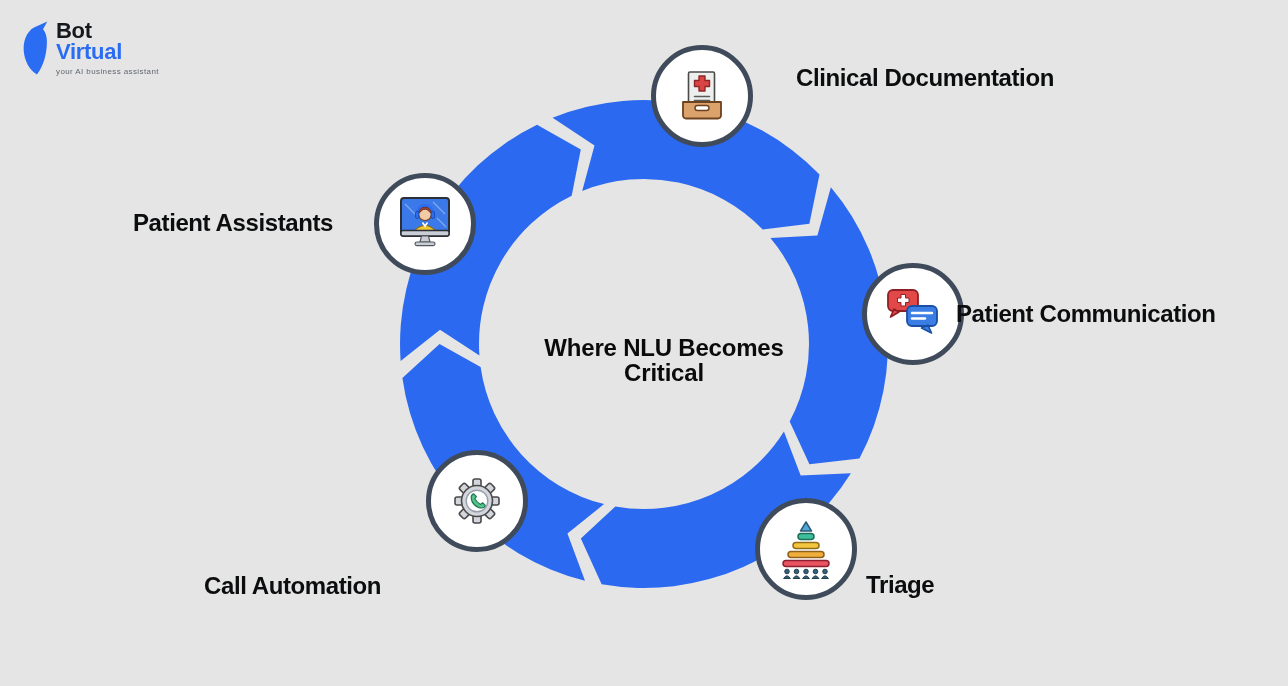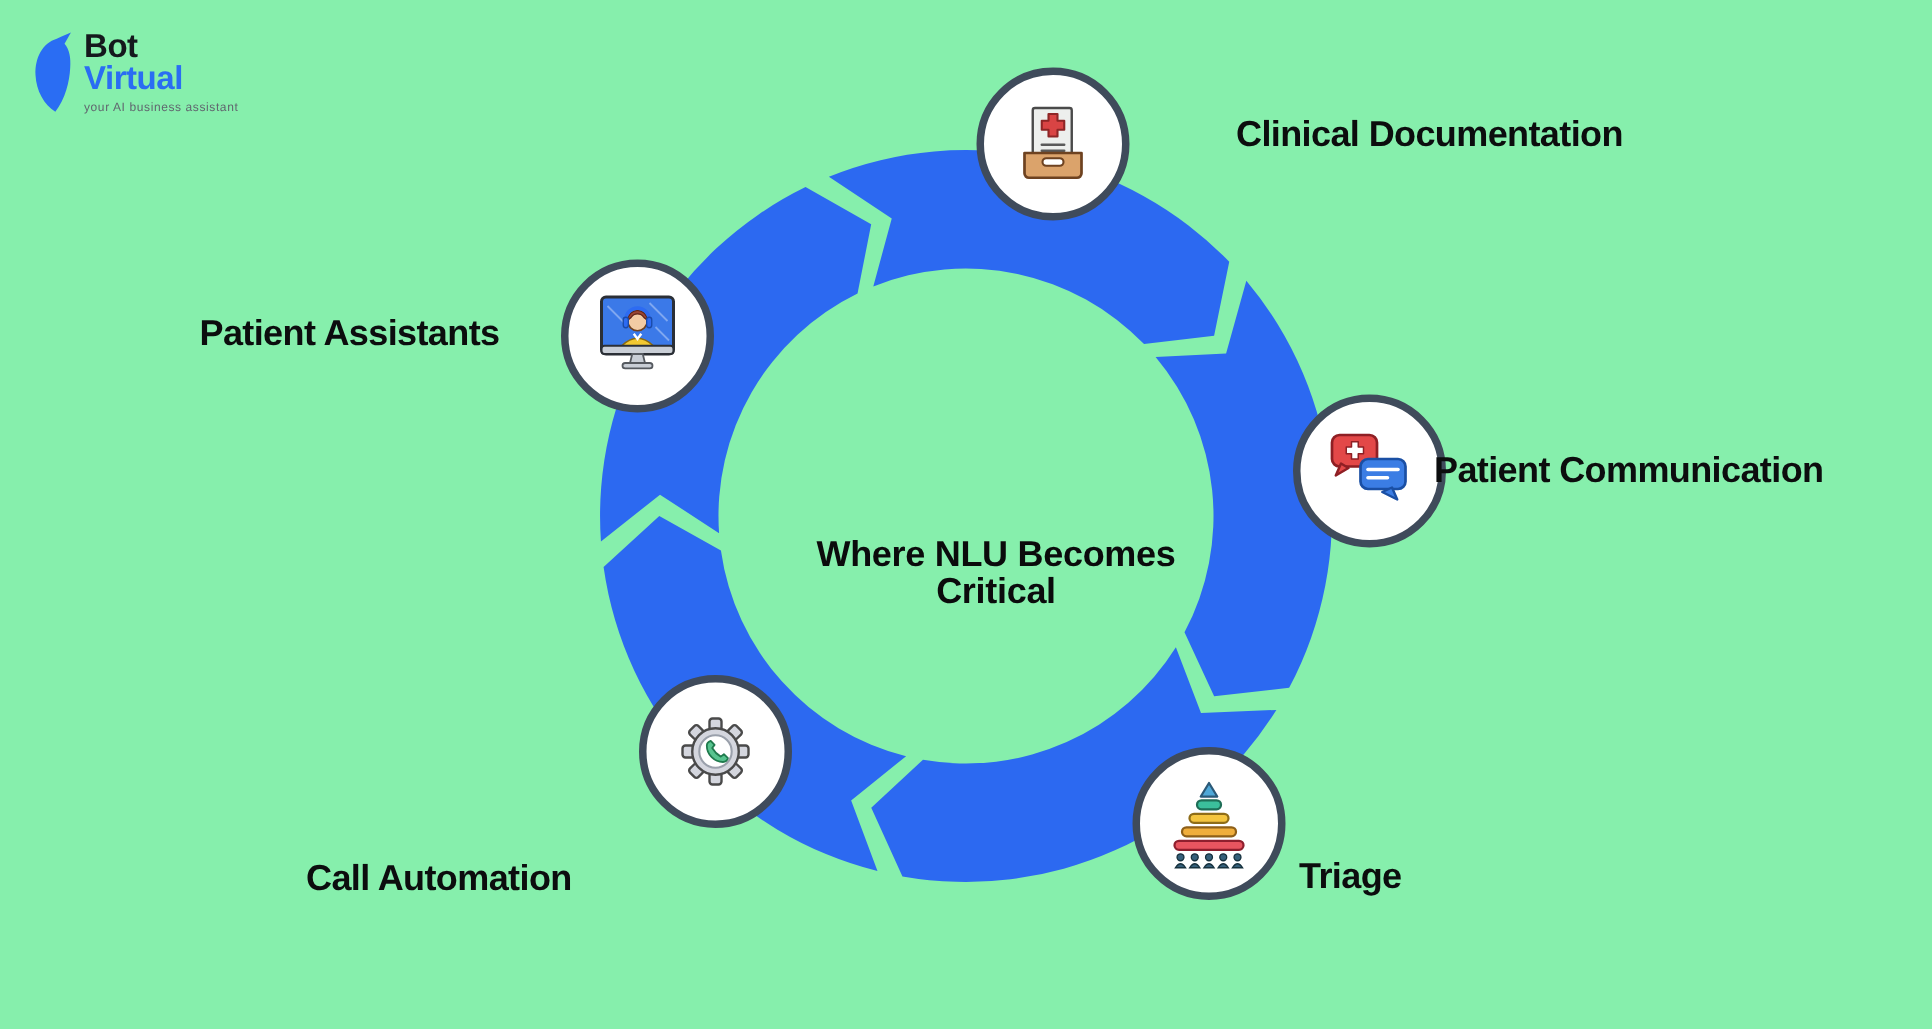--- a/index.html
+++ b/index.html
@@ -1,32 +1,32 @@
 <!DOCTYPE html>
 <html><head>
 <meta charset="utf-8">
 <style>
   html,body{margin:0;padding:0;background:#fff;}
   .canvas{
-    position:relative;width:1288px;height:686px;background:#86efac;overflow:hidden;
+    position:relative;width:1288px;height:686px;background:#e5e5e5;overflow:hidden;
     font-family:"Liberation Sans", sans-serif;
   }
   .ring{position:absolute;left:0;top:0;}
   
   .badge{
     position:absolute;width:92px;height:92px;border:5px solid #3F4B5B;border-radius:50%;
     background:#fff;display:flex;align-items:center;justify-content:center;box-sizing:content-box;
   }
   
   .item-label{
     position:absolute;transform:translateY(-50%);font-weight:bold;font-size:24px;
     letter-spacing:-0.4px;color:#0C0D0E;white-space:nowrap;
   }
   .center-title{
-    position:absolute;left:544px;top:357px;width:240px;text-align:center;
+    position:absolute;left:544px;top:335px;width:240px;text-align:center;
     font-weight:bold;font-size:24px;line-height:25px;color:#0B0B0C;letter-spacing:-0.2px;
   }
   
   .logo{position:absolute;left:18px;top:20px;display:flex;align-items:flex-start;gap:4px;}
   .logo-text{display:flex;flex-direction:column;}
   .logo-bot{font-size:22px;line-height:21px;font-weight:800;color:#15181D;letter-spacing:-0.3px;}
   .logo-penguin{font-size:22px;line-height:22px;font-weight:800;color:#2A6DF3;letter-spacing:-0.3px;}
   .logo-tagline{margin-top:4px;font-size:8px;color:#61676F;letter-spacing:0.4px;}
 </style>
 </head>
@@ -60,21 +60,21 @@
   <div class="badge" style="left:651px;top:45px;">
     <svg width="64" height="64" viewBox="0 0 64 64">
       <path d="M20 8 h23 a1.5 1.5 0 0 1 1.5 1.5 V40 h-26 V9.5 A1.5 1.5 0 0 1 20 8 Z" fill="#EDEFED" stroke="#4A4A4A" stroke-width="1.6"></path>
       <path d="M29 12 h6 v4.5 h4.5 v6 h-4.5 v4.5 h-6 v-4.5 h-4.5 v-6 h4.5 z" fill="#D94444" stroke="#8E2626" stroke-width="1.4" stroke-linejoin="round"></path>
       <line x1="24.5" y1="32.5" x2="39.5" y2="32.5" stroke="#5A5A5A" stroke-width="1.6" stroke-linecap="round"></line>
       <line x1="24.5" y1="36.5" x2="39.5" y2="36.5" stroke="#5A5A5A" stroke-width="1.6" stroke-linecap="round"></line>
       <path d="M13 38 h38 v13.5 a3 3 0 0 1 -3 3 h-32 a3 3 0 0 1 -3 -3 Z" fill="#DBA36B" stroke="#6E4220" stroke-width="1.8" stroke-linejoin="round"></path>
       <rect x="25" y="41.5" width="14" height="5" rx="2.5" fill="#FFFFFF" stroke="#6E4220" stroke-width="1.4"></rect>
     </svg>
   </div>
-  <div class="item-label" style="left:796px;top:90px;margin-left:28px;">Clinical Documentation</div>
+  <div class="item-label" style="left:796px;top:78px;">Clinical Documentation</div>
 
   <div class="badge" style="left:862px;top:263px;">
     <svg width="64" height="64" viewBox="0 0 64 64">
       <rect x="7" y="8" width="30" height="21" rx="5" fill="#E34848" stroke="#8F1F24" stroke-width="1.8"></rect>
       <path d="M13 27 l-3.5 8 l8.5 -5 z" fill="#E34848" stroke="#8F1F24" stroke-width="1.6" stroke-linejoin="round"></path>
       <path d="M20 12.5 h4.5 v3.5 h3.5 v4.5 h-3.5 v3.5 h-4.5 v-3.5 h-3.5 v-4.5 h3.5 z" fill="#FFFFFF" stroke="#8F1F24" stroke-width="1" stroke-linejoin="round"></path>
       <rect x="26" y="24" width="30" height="20" rx="5" fill="#3B7DE4" stroke="#1A4FA4" stroke-width="1.8"></rect>
       <path d="M47 43 l3.5 8 l-10 -5 z" fill="#3B7DE4" stroke="#1A4FA4" stroke-width="1.6" stroke-linejoin="round"></path>
       <line x1="31" y1="31" x2="51" y2="31" stroke="#FFFFFF" stroke-width="2.4" stroke-linecap="round"></line>
       <line x1="31" y1="36.5" x2="44" y2="36.5" stroke="#FFFFFF" stroke-width="2.4" stroke-linecap="round"></line>

